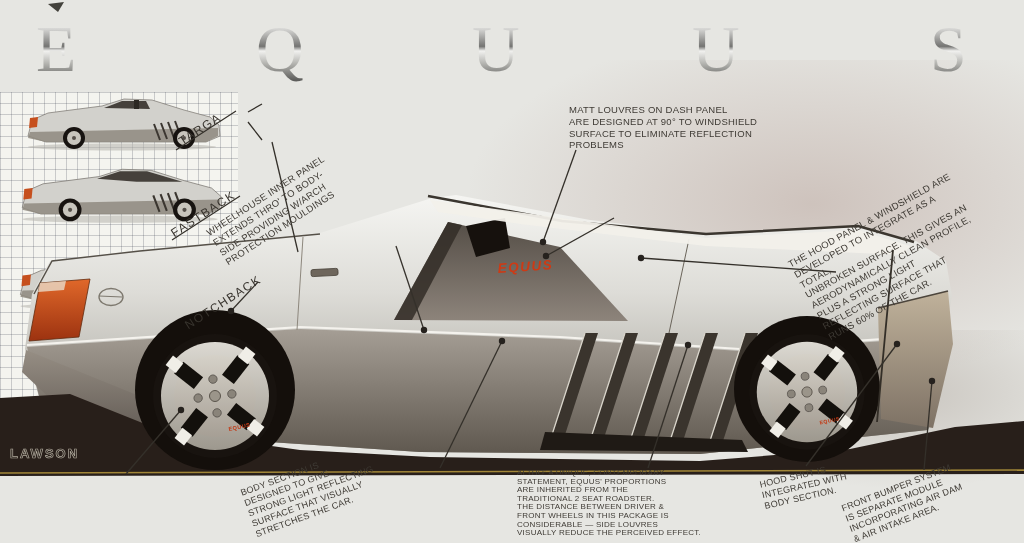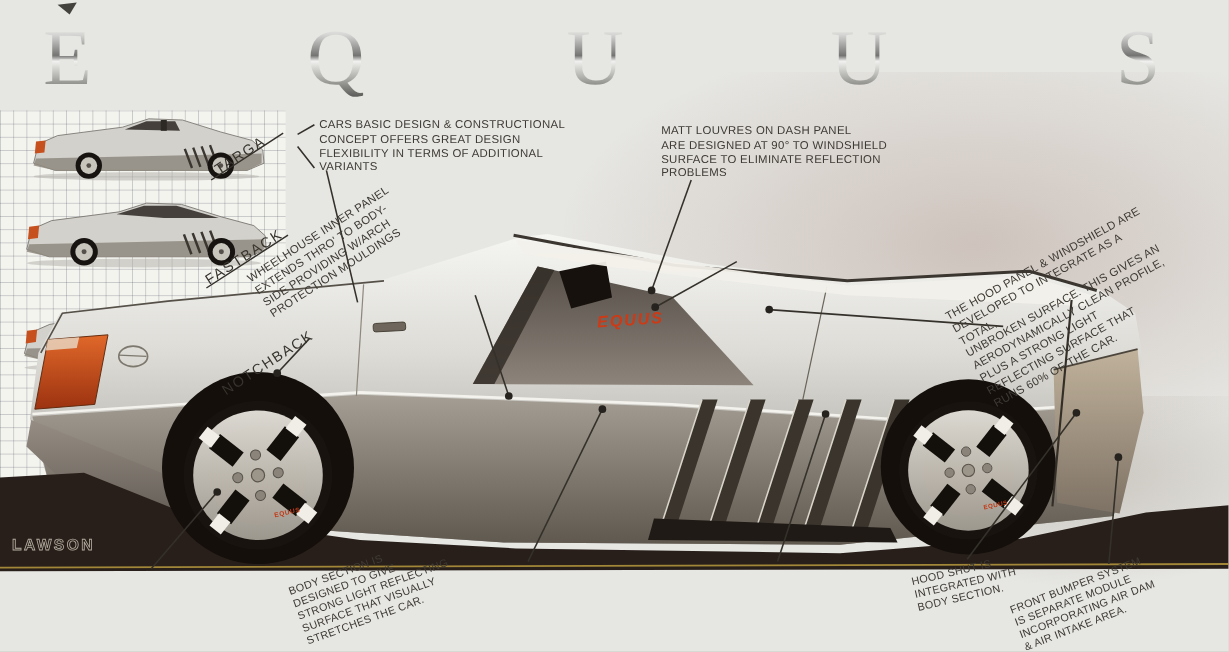--- a/index.html
+++ b/index.html
@@ -241,44 +241,48 @@
   <span class="metal" style="left:36px">E</span>
   <span class="metal" style="left:256px">Q</span>
   <span class="metal" style="left:472px">U</span>
   <span class="metal" style="left:692px">U</span>
   <span class="metal" style="left:930px">S</span>
 
   <div class="vlabel" style="left:184px;bottom:395px;transform:rotate(-33deg)">TARGA</div>
   <div class="vlabel" style="left:176px;bottom:303px;transform:rotate(-33deg)">FASTBACK</div>
   <div class="vlabel" style="left:190px;bottom:211px;transform:rotate(-33deg)">NOTCHBACK</div>
 
-  <div class="ann s10" style="left:266px;top:99px">CARS BASIC DESIGN &amp; CONSTRUCTIONAL
-CONCEPT OFFERS GREAT DESIGN
-FLEXIBILITY IN TERMS OF ADDITIONAL
-VARIANTS</div>
   <div class="ann s10 rot" style="left:230px;bottom:275px;transform:rotate(-33deg)">WHEELHOUSE INNER PANEL
 EXTENDS THRO' TO BODY-
 SIDE PROVIDING W/ARCH
 PROTECTION MOULDINGS</div>
-  <div class="ann s10" style="left:551px;top:104px">MATT LOUVRES ON DASH PANEL
+  <div class="ann s10" style="left:569px;top:104px">MATT LOUVRES ON DASH PANEL
 ARE DESIGNED AT 90° TO WINDSHIELD
 SURFACE TO ELIMINATE REFLECTION
 PROBLEMS</div>
   <div class="ann s10 rot" style="left:832px;bottom:201px;transform:rotate(-29deg)">THE HOOD PANEL &amp; WINDSHIELD ARE
 DEVELOPED TO INTEGRATE AS A TOTAL,
 UNBROKEN SURFACE. THIS GIVES AN
 AERODYNAMICALLY CLEAN PROFILE,
 PLUS A STRONG LIGHT
 REFLECTING SURFACE THAT
 RUNS 60% OF THE CAR.</div>
   <div class="ann s9 rot" style="left:258px;bottom:3px;transform:rotate(-20deg)">BODY SECTION IS
 DESIGNED TO GIVE
 STRONG LIGHT REFLECTING
 SURFACE THAT VISUALLY
 STRETCHES THE CAR.</div>
+  <div class="ann s8" style="left:517px;top:469px">ALTHO' A UNIQUE, CONTEMPORARY
+STATEMENT, EQUUS' PROPORTIONS
+ARE INHERITED FROM THE
+TRADITIONAL 2 SEAT ROADSTER.
+THE DISTANCE BETWEEN DRIVER &amp;
+FRONT WHEELS IN THIS PACKAGE IS
+CONSIDERABLE — SIDE LOUVRES
+VISUALLY REDUCE THE PERCEIVED EFFECT.</div>
   <div class="ann s9 rot" style="left:766px;bottom:31px;transform:rotate(-13deg)">HOOD SHUT IS
 INTEGRATED WITH
 BODY SECTION.</div>
   <div class="ann s9 rot" style="left:856px;bottom:-2px;transform:rotate(-21deg)">FRONT BUMPER SYSTEM
 IS SEPARATE MODULE
 INCORPORATING AIR DAM
 &amp; AIR INTAKE AREA.</div>
 
 </div>
 

